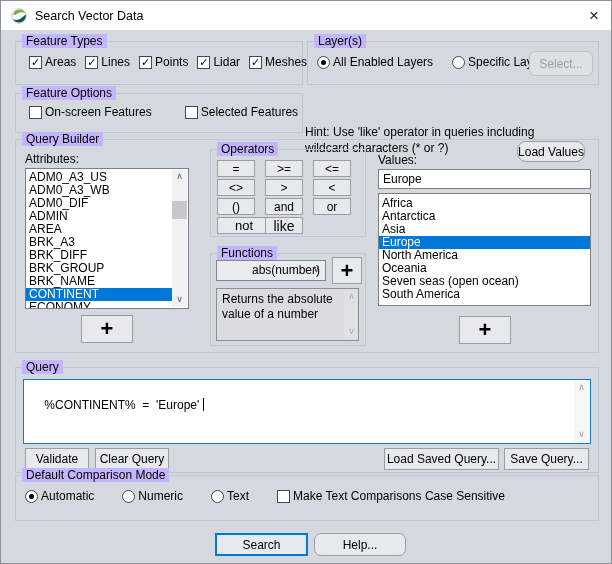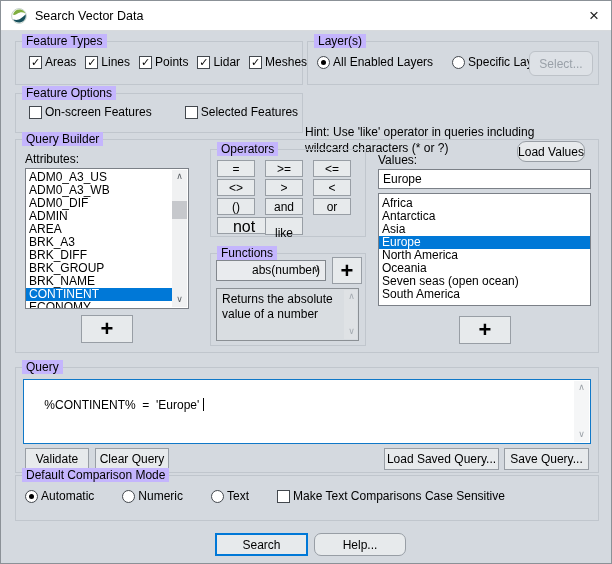--- a/index.html
+++ b/index.html
@@ -158,22 +158,22 @@
     <div id="op-grid" style="position:absolute;left:6px;top:10px;display:grid;grid-template-columns:repeat(3,38px);column-gap:10px;row-gap:2px;">
         <button class="btn" style="position: static; width: 38px; height: 17px; font-size: 12px; padding: 0px;">=</button>
         <button class="btn" style="position: static; width: 38px; height: 17px; font-size: 12px; padding: 0px;">&gt;=</button>
         <button class="btn" style="position: static; width: 38px; height: 17px; font-size: 12px; padding: 0px;">&lt;=</button>
         <button class="btn" style="position: static; width: 38px; height: 17px; font-size: 12px; padding: 0px;">&lt;&gt;</button>
         <button class="btn" style="position: static; width: 38px; height: 17px; font-size: 12px; padding: 0px;">&gt;</button>
         <button class="btn" style="position: static; width: 38px; height: 17px; font-size: 12px; padding: 0px;">&lt;</button>
         <button class="btn" style="position: static; width: 38px; height: 17px; font-size: 12px; padding: 0px;">()</button>
         <button class="btn" style="position: static; width: 38px; height: 17px; font-size: 12px; padding: 0px;">and</button>
         <button class="btn" style="position: static; width: 38px; height: 17px; font-size: 12px; padding: 0px;">or</button>
-        <button class="btn" style="position: static; width: 54px; height: 17px; font-size: 16px; padding: 0px;">not</button>
-        <button class="btn" style="position: static; width: 38px; height: 17px; font-size: 12px; padding: 8px;">like</button>
+        <button class="btn" style="position: static; width: 54px; height: 17px; font-size: 13px; padding: 0px;">not</button>
+        <button class="btn" style="position: static; width: 38px; height: 17px; font-size: 14px; padding: 0px;">like</button>
       </div>
   </div>
 
   <div class="grp" style="left:209px;top:252px;width:156px;height:93px;">
     <span class="grp-label">Functions</span>
   </div>
   <div id="fn-combo" style="left:215px;top:259px;width:110px;height:21px;text-align:right;">
     <span>abs(number)</span>
     <span class="chev">∨</span>
   </div>

